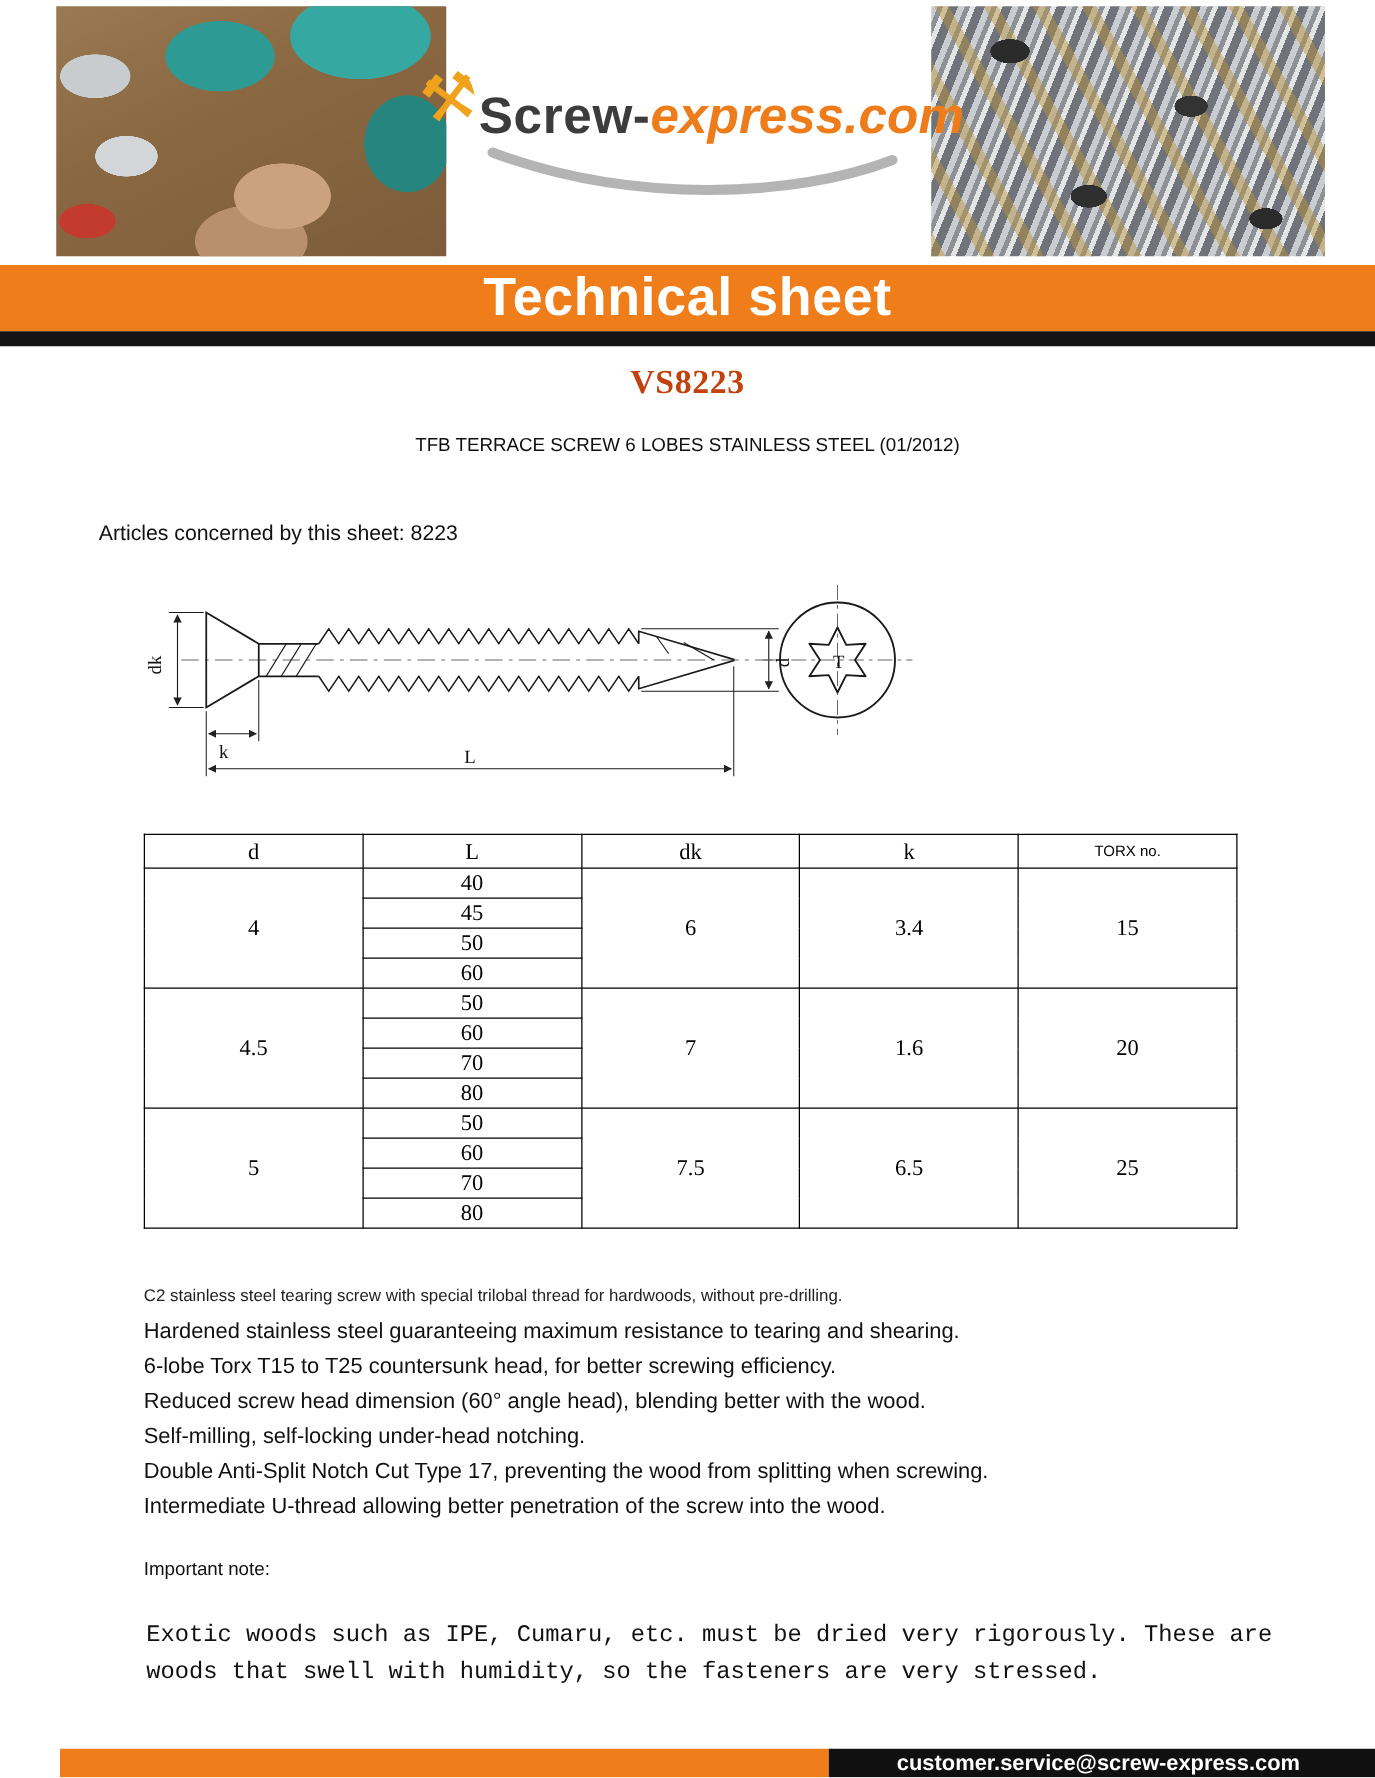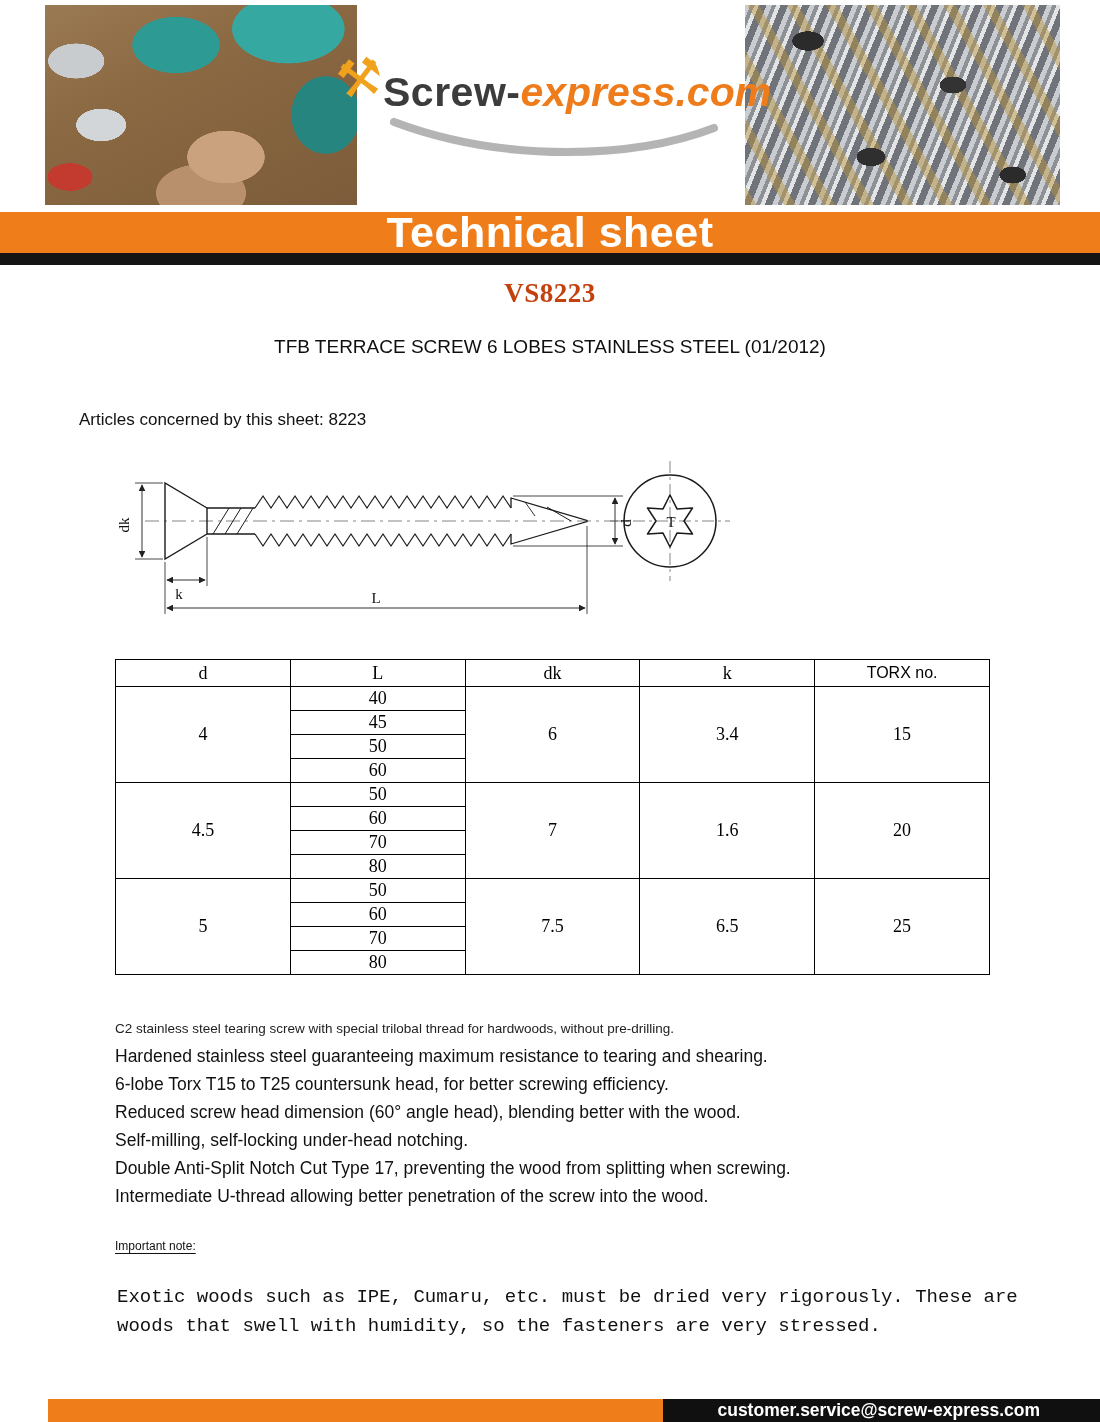--- a/index.html
+++ b/index.html
@@ -32,49 +32,49 @@
   }
   .brand { position:absolute; left:383px; top:70px; white-space:nowrap;
            font-size:41px; font-weight:bold; line-height:1.1; }
   .brand .p1 { color:#3c3c3c; letter-spacing:.5px; }
   .brand .p2 { color:#ee7c1b; font-style:italic; }
   .tools-glyph { position:absolute; left:336px; top:48px; font-size:52px;
                  color:#f0a21c; transform:rotate(-8deg); }
   .swoosh { position:absolute; left:386px; top:116px; }
 
   
-  .banner { height:41px; background:#ef7d19; display:flex; align-items:center;
+  .banner { height:53px; background:#ef7d19; display:flex; align-items:center;
             justify-content:center; color:#fff; font-size:43px; font-weight:bold;
             letter-spacing:.5px; }
   .black-strip { height:12px; background:#141414; }
 
   
   .doc-code { margin-top:13px; text-align:center; font-family:"Liberation Serif", serif;
               font-size:27px; font-weight:bold; letter-spacing:.5px; color:#c2410c; }
-  .doc-title { margin-top:27px; text-align:center; font-size:19px; color:#0f0f0f; }
+  .doc-title { margin-top:27px; text-align:center; font-size:15px; color:#0f0f0f; }
   .articles { margin:52px 0 0 79px; font-size:17px; }
 
   
   .drawing { margin:16px 0 0 115px; }
   .drawing text { font-family:"Liberation Serif", serif; font-size:15px; fill:#111; }
 
   
   .dim-table { margin:24px 0 0 115px; border-collapse:collapse; width:875px;
                font-family:"Liberation Serif", serif; font-size:18px; color:#000;
                text-align:center; table-layout:fixed; }
   .dim-table th, .dim-table td { border:1px solid #000; padding:0 4px; height:23px;
                font-weight:normal; }
   .dim-table thead th { height:26px; }
-  .th-torx { font-family:"Liberation Sans", sans-serif; font-size:16px; }
+  .th-torx { font-family:"Liberation Sans", sans-serif; font-size:12px; }
 
   
   .features { margin:46px 0 0 115px; }
   .f-small { font-size:13.5px; margin:0 0 10px; color:#222; }
   .f { font-size:17.5px; margin:0 0 7px; }
-  .important { margin:32px 0 0 115px; font-size:12px; text-decoration:underline;
+  .important { margin:32px 0 0 115px; font-size:15px; 
                text-underline-offset:3px; }
   .note-body { margin:30px 0 17px 117px; width:925px; font-size:19px; line-height:1.55;font-family:Liberation Mono, monospace; }
 
   
   .footer { position:absolute; left:0; bottom:0; width:1100px; height:23px; display:flex;padding-left:48px; }
   .footer-left { width:615px; background:#ef7d19; }
   .footer-right { flex:1; background:#101010; color:#fff; display:flex; align-items:center;
                   justify-content:flex-end; padding-right:108px; font-size:17.5px;
                   font-weight:bold; }
 </style>

